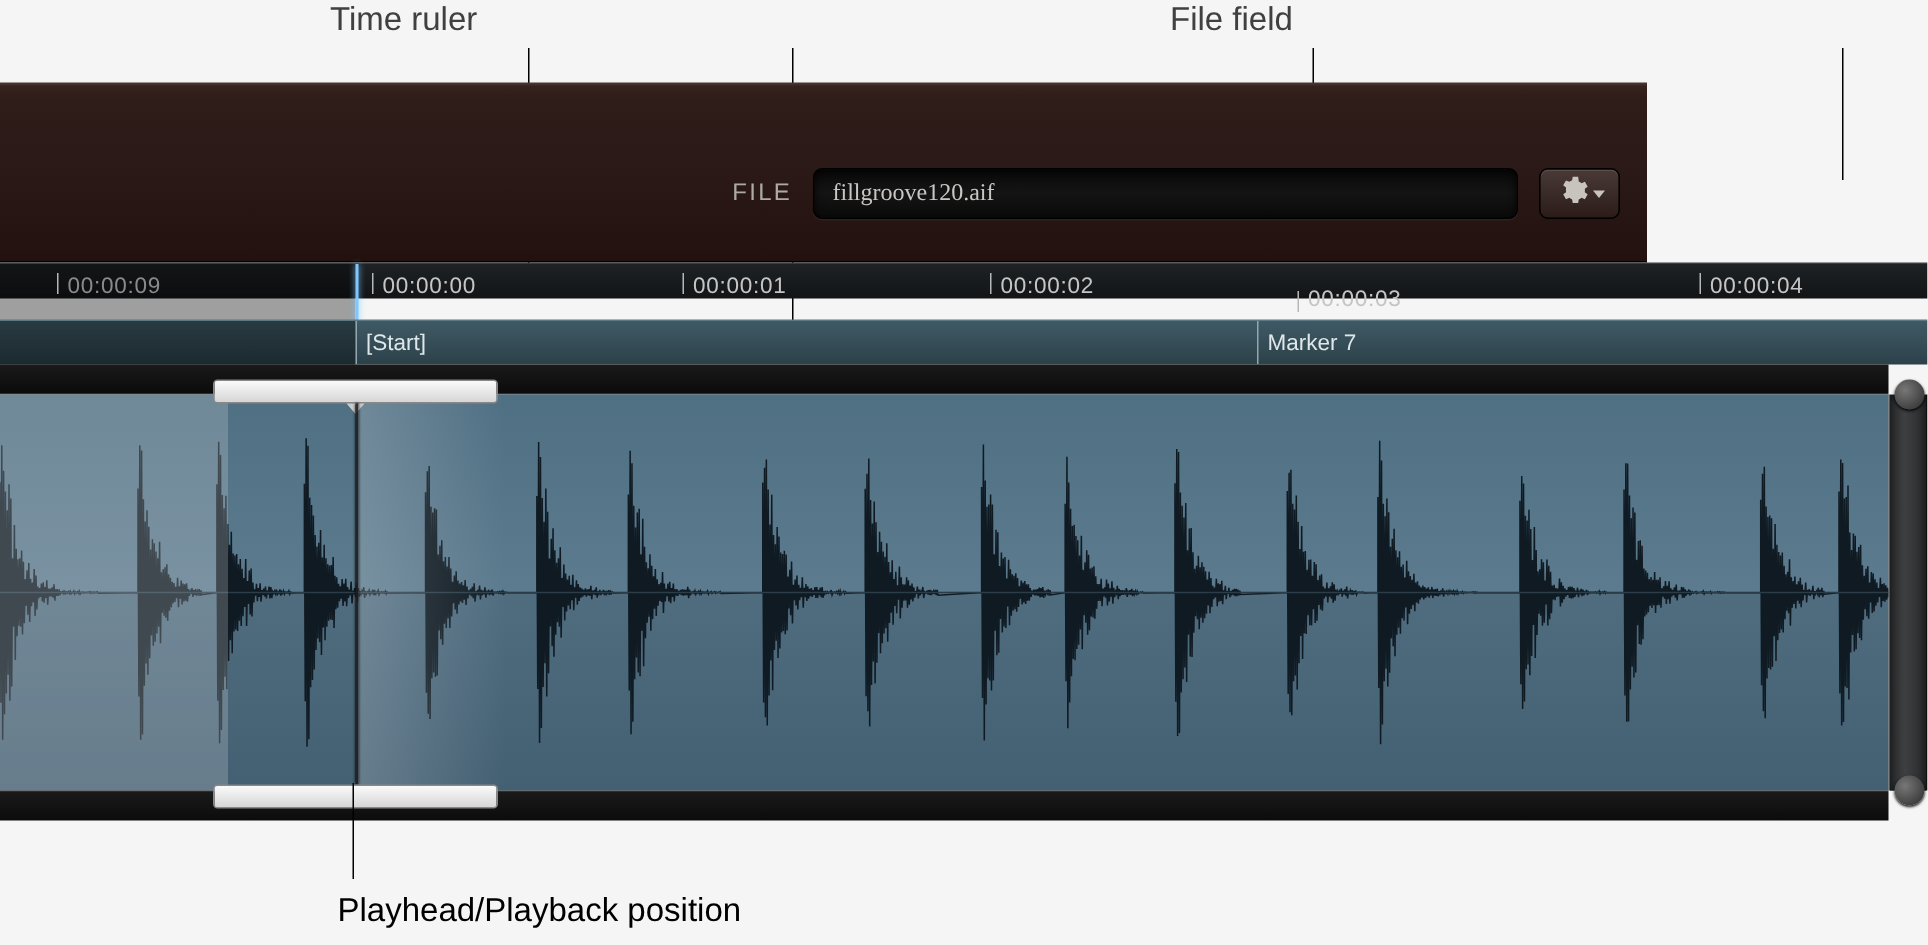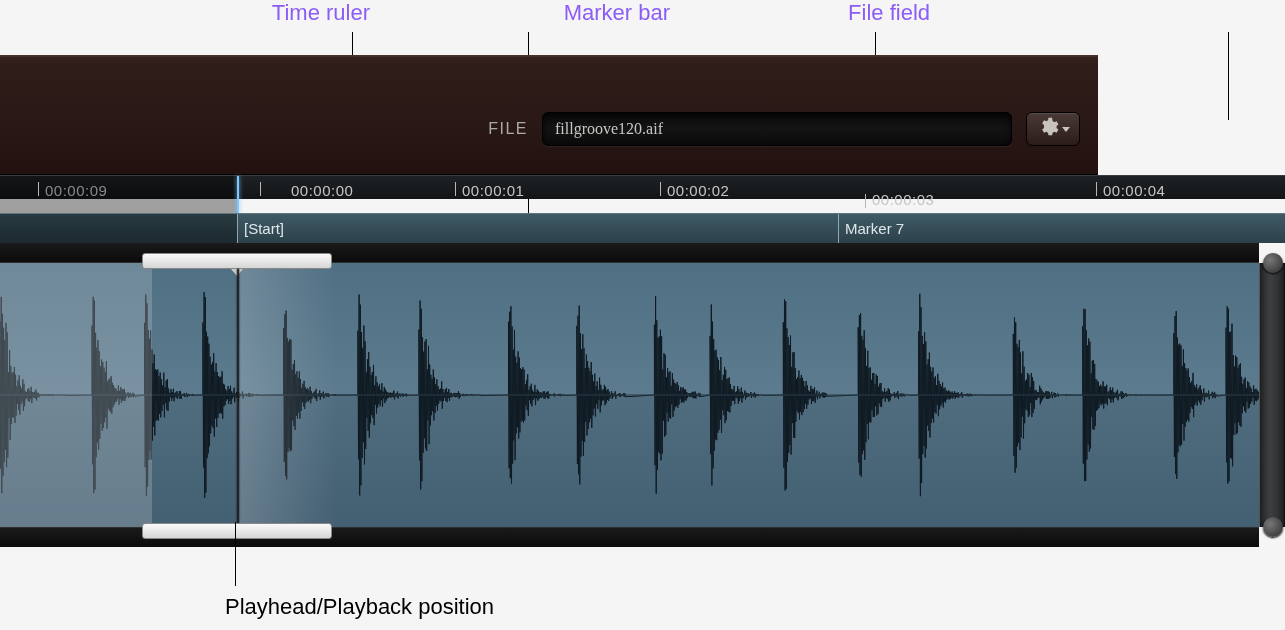--- a/index.html
+++ b/index.html
@@ -10,22 +10,22 @@
       height: 630px;
       overflow: hidden;
       position: relative;
     }
 
     
     .callout-top {
       position: absolute;
       top: 0;
       font-size: 22px;
-      color: #8b5cf6;
-      text-align: right;
+      color: #404040;
+      text-align: left;
     }
     .callout-top .lbl { margin-bottom: 4px; white-space: nowrap; }
     .callout-top .leader {
       position: absolute;
       width: 1px;
       background: #000;
       top: 32px;
     }
 
     .ct-ruler { left: 220px; width: 150px; }
@@ -254,21 +254,20 @@
     }
   </style>
 </head>
 <body>
 
 <div class="callout-top ct-ruler">
   <div class="lbl">Time ruler</div>
   <div class="leader"></div>
 </div>
 <div class="callout-top ct-marker">
-  <div class="lbl">Marker bar</div>
   <div class="leader"></div>
 </div>
 <div class="callout-top ct-file">
   <div class="lbl">File field</div>
   <div class="leader"></div>
 </div>
 <div class="callout-top ct-action">
   <div class="leader"></div>
 </div>
 
@@ -287,37 +286,37 @@
   </div>
 </div>
 
 <div class="time-ruler" id="time-ruler">
   <div class="ruler-overflow"></div>
   <div class="play-cue" id="play-cue" style="left: 237px;"></div>
 <div class="tick pre" style="left: 38px;">
       <div class="mark"></div>
       <div class="txt">00:00:09</div>
     </div>
-    <div class="tick" style="left: 260px; gap: 24px;">
+    <div class="tick" style="left: 248px;">
       <div class="mark"></div>
       <div class="txt">00:00:00</div>
     </div>
     <div class="tick" style="left: 455px;">
       <div class="mark"></div>
       <div class="txt">00:00:01</div>
     </div>
     <div class="tick" style="left: 660px;">
       <div class="mark"></div>
       <div class="txt">00:00:02</div>
     </div>
     <div class="tick" style="left: 865px; align-items: flex-end;">
       <div class="mark"></div>
       <div class="txt">00:00:03</div>
     </div>
-    <div class="tick" style="left: 1096px;">
+    <div class="tick" style="left: 1133px;">
       <div class="mark"></div>
       <div class="txt">00:00:04</div>
     </div>
   </div>
 
 <div class="marker-bar" id="marker-bar">
   <div class="marker-bar-pre"></div>
 <div class="marker" style="left: 237px;">[Start]</div>
     <div class="marker" style="left: 838px;">Marker 7</div>
   </div>

